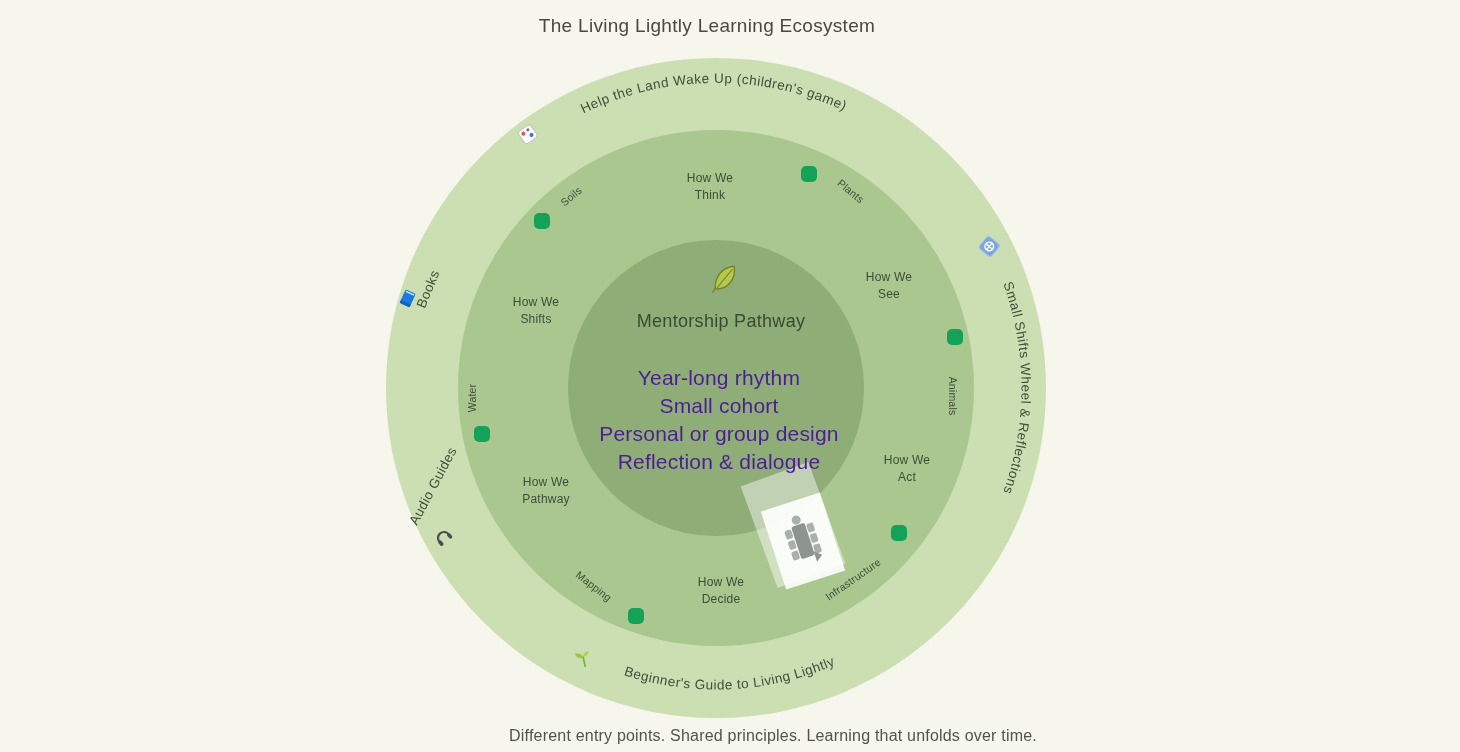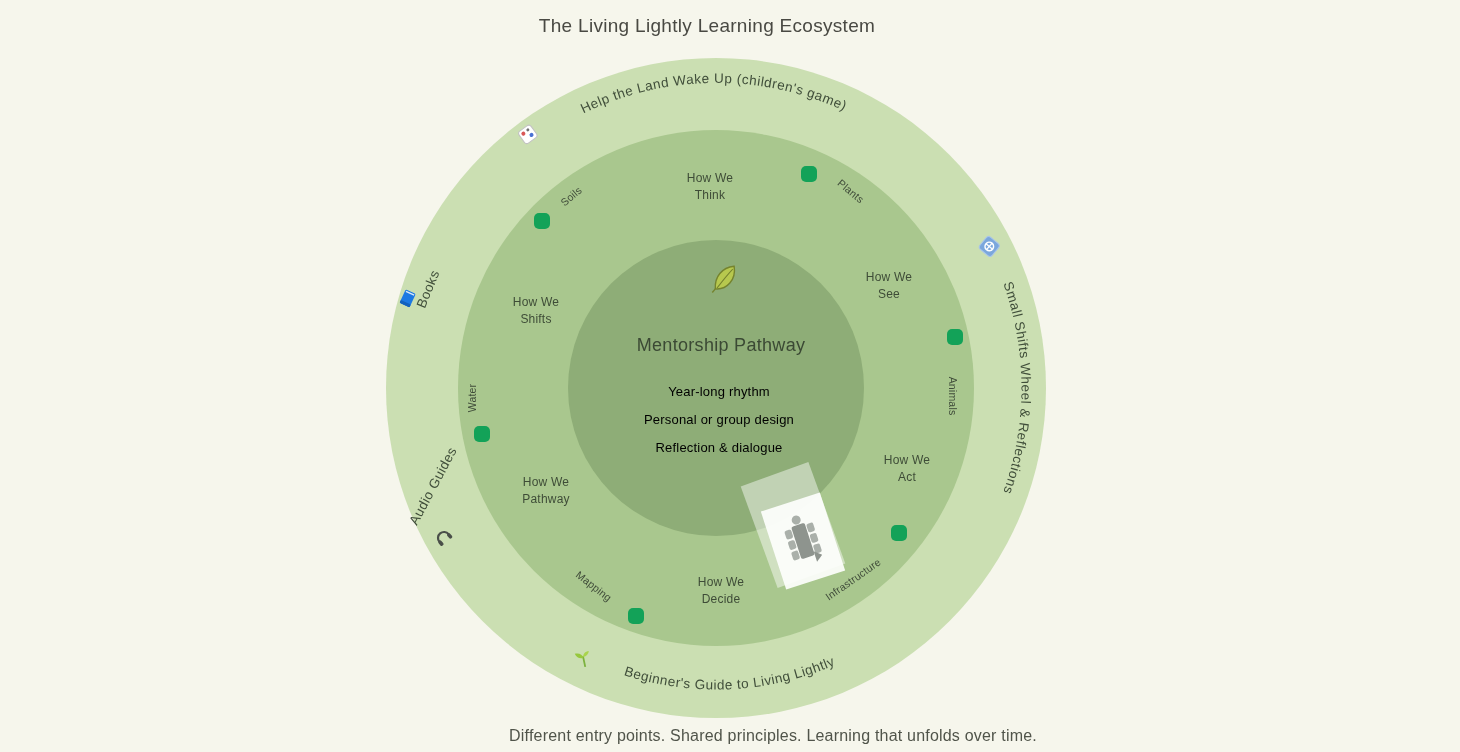--- a/index.html
+++ b/index.html
@@ -28,25 +28,25 @@
     white-space:nowrap;
   }
   .entry-label{
     position:absolute; font-size:13.5px; color:#404e3a; letter-spacing:.4px;
     white-space:nowrap;
   }
   .icon{position:absolute;}
 
   .center-heading{
     position:absolute; left:721px; top:321px; transform:translate(-50%,-50%);
-    font-size:18px; font-weight:500; color:#3b4934; letter-spacing:.3px; white-space:nowrap;margin-top:24px;
+    font-size:18px; font-weight:500; color:#3b4934; letter-spacing:.3px; white-space:nowrap;
   }
   .center-lines{
     position:absolute; left:719px; top:420px; transform:translate(-50%,-50%);
-    text-align:center; font-size:13px; font-weight:500; color:#000000;
+    text-align:center; font-size:21px; font-weight:500; color:#4c1d95;
     line-height:28px; letter-spacing:.2px; white-space:nowrap;
   }
   .page-title{
     position:absolute; left:707px; top:26px; transform:translate(-50%,-50%);
     font-size:19px; font-weight:500; color:#494943; letter-spacing:.3px; white-space:nowrap;text-align:right;
   }
   .page-caption{
     position:absolute; left:731px; top:736px; transform:translate(-50%,-50%);
     font-size:16px; color:#50544a; letter-spacing:.2px; white-space:nowrap;margin-left:42px;
   }
@@ -195,19 +195,20 @@
   <div class="icon" style="left:724px; top:281px; transform:translate(-50%,-50%) rotate(8deg);">
     <svg width="34" height="36" viewBox="0 0 34 36">
       <path d="M 25 4 C 13 7 7 17 9.5 29 C 21 28.5 29 17 25 4 Z" fill="#b7c84e" stroke="#75832e" stroke-width="1.4"></path>
       <path d="M 11 28 C 15 21 19 14 24 7" fill="none" stroke="#75832e" stroke-width="1"></path>
       <path d="M 9.5 29 L 7 33" fill="none" stroke="#75832e" stroke-width="1.4"></path>
     </svg>
   </div>
   <div class="center-heading">Mentorship Pathway</div>
   <div class="center-lines">
     <div>Year-long rhythm</div>
+    <div>Small cohort</div>
     <div>Personal or group design</div>
     <div>Reflection &amp; dialogue</div>
   </div>
 
   <div class="page-caption">Different entry points. Shared principles. Learning that unfolds over time.</div>
 
 </div>
 
 </body></html>

